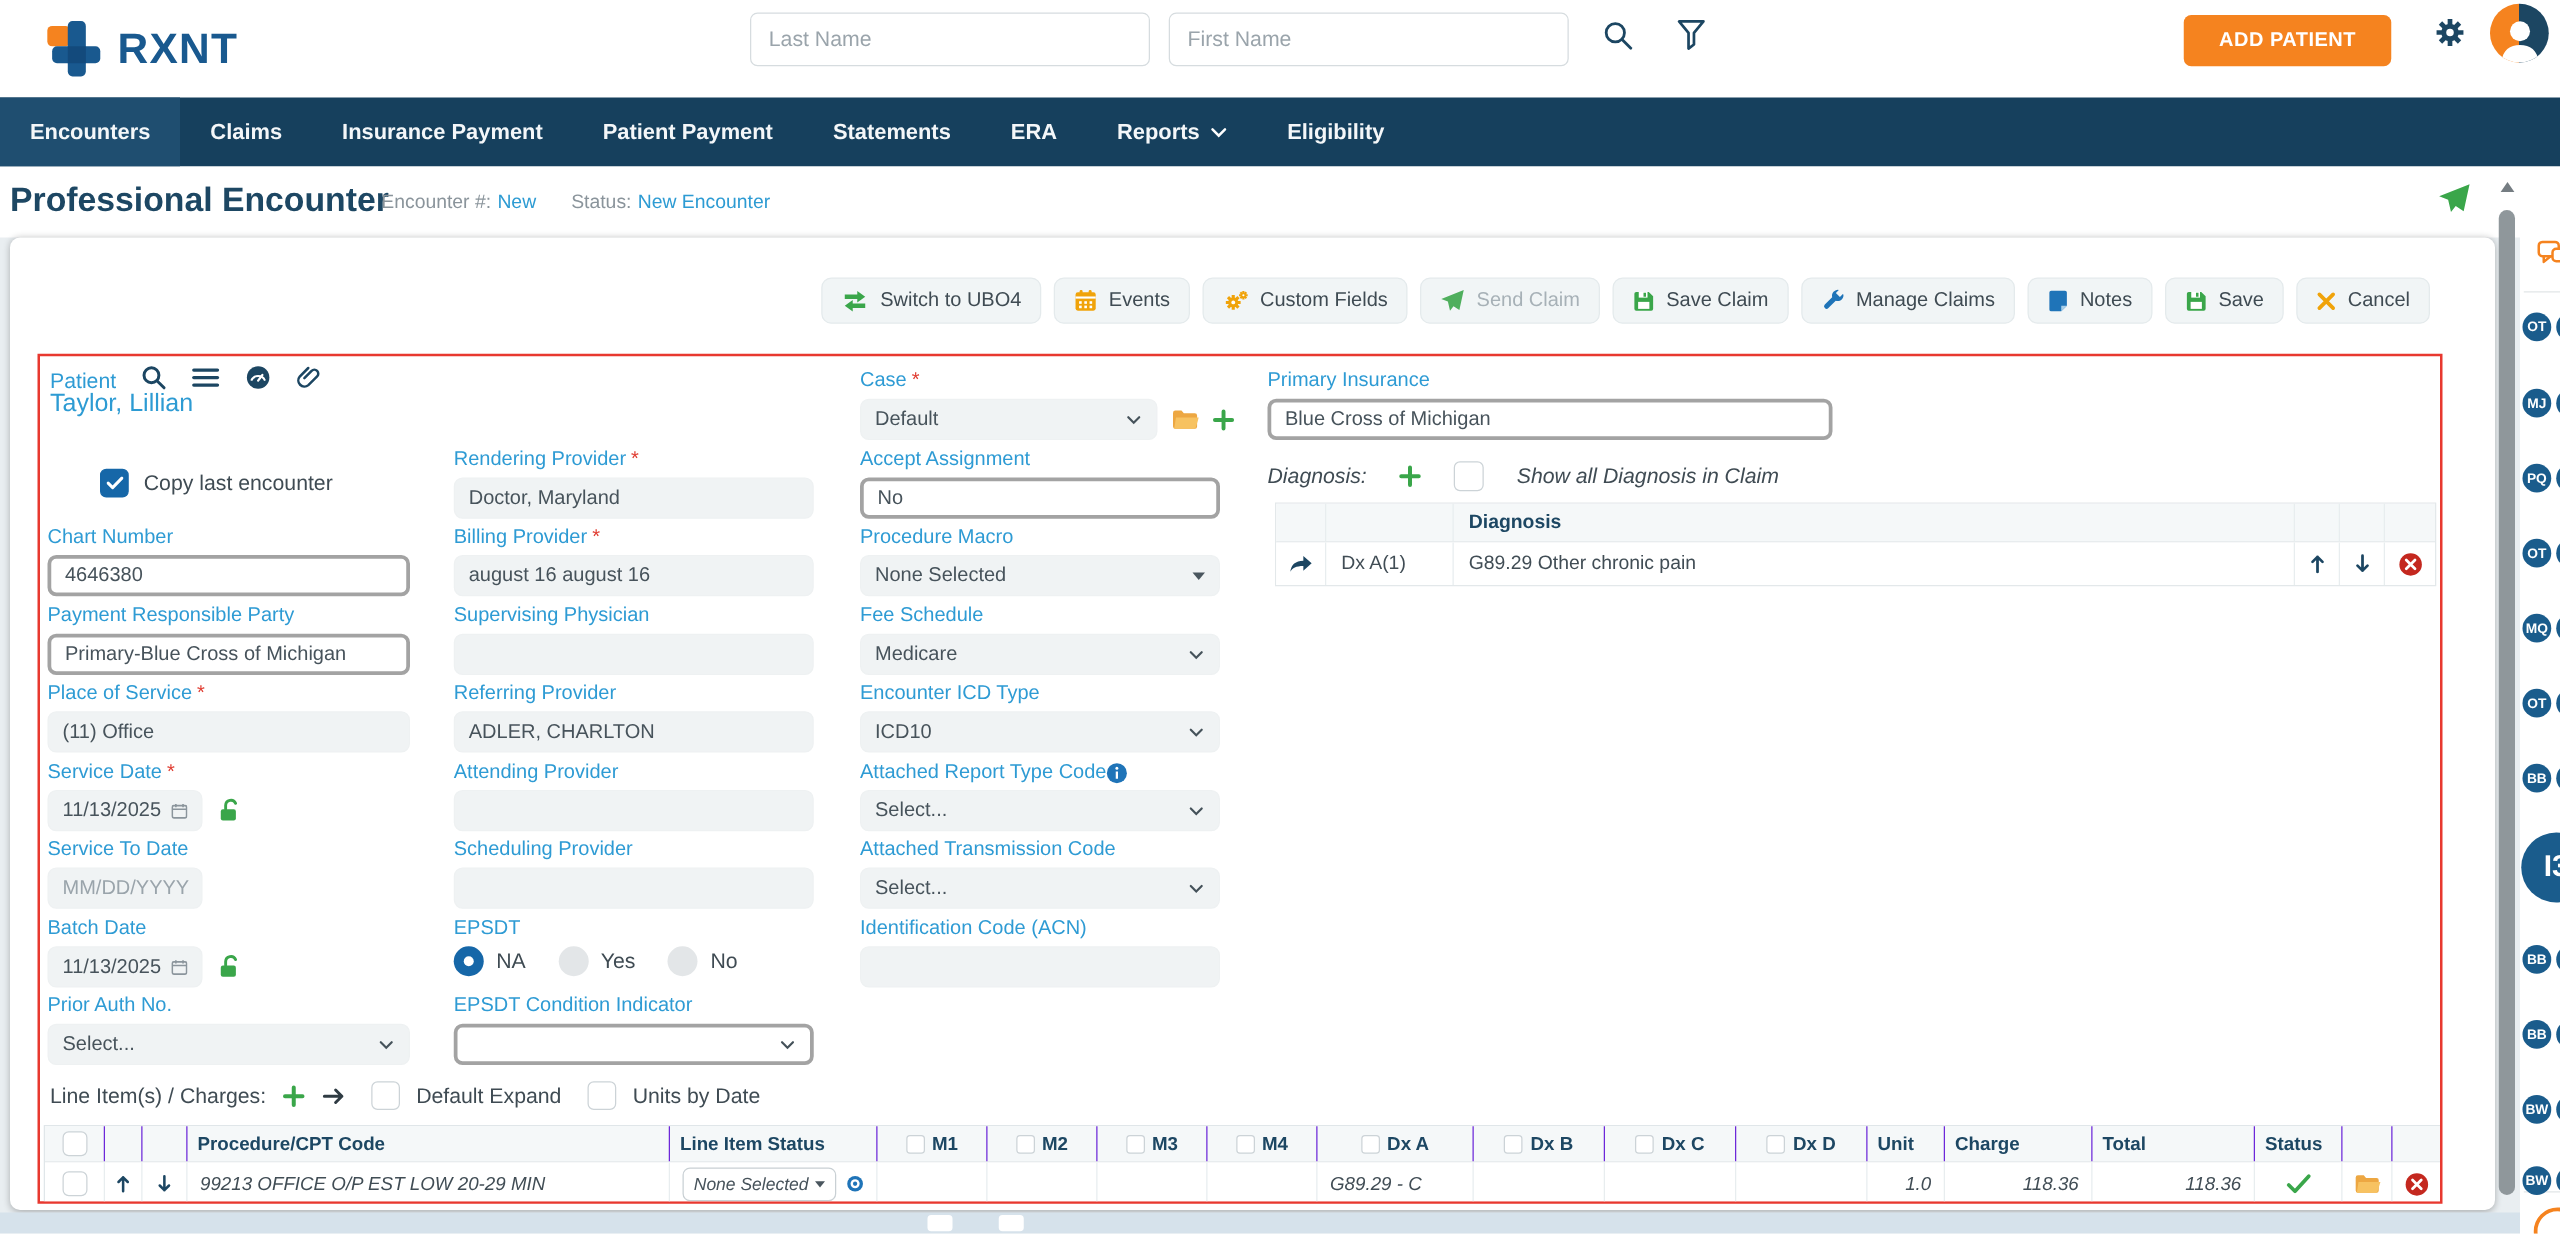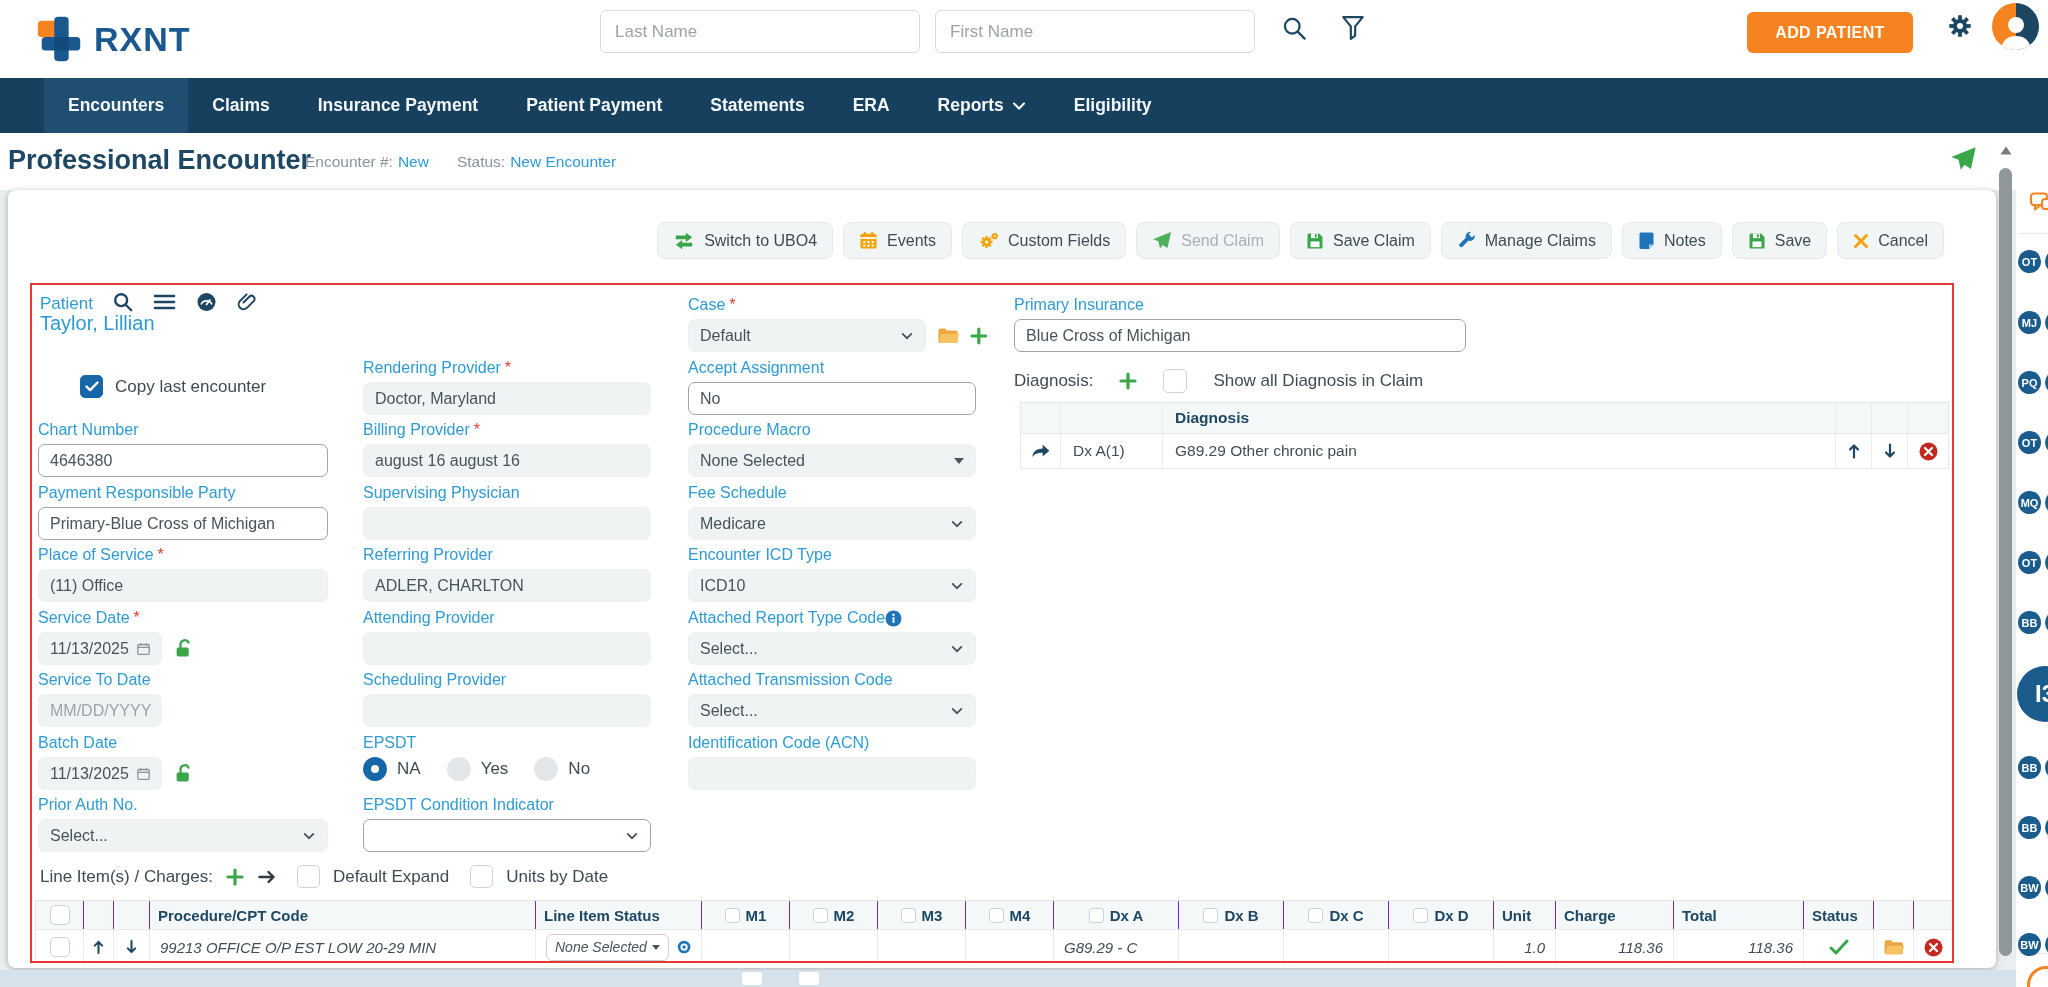--- a/index.html
+++ b/index.html
@@ -16,21 +16,21 @@
   .tb-input::placeholder { color:#9aa4ab; }
   .icon-btn { position:absolute; background:none; border:none; cursor:pointer; }
   .add-patient { position:absolute; left:1747px; top:12px; width:166px; height:41px; background:#f5831f; color:#fff;
                  border:none; border-radius:6px; font-family:"Liberation Sans",sans-serif; font-size:16px; font-weight:bold; letter-spacing:.4px; cursor:pointer; }
   .avatar { position:absolute; left:1992px; top:3px; width:47px; height:47px; border-radius:50%;
             background:linear-gradient(90deg,#f5831f 50%, #1c4662 50%); display:flex; align-items:flex-end; justify-content:center; overflow:hidden; }
 
   
   .mainnav { position:absolute; left:0; top:78px; width:2048px; height:55px; background:#16405d; display:flex; align-items:stretch; z-index:5; }
   .nav-item { display:flex; align-items:center; gap:8px; padding:0 24px; color:#f4f7f9; font-size:17.5px; font-weight:600; cursor:pointer; }
-  .nav-item.active { background:#1f4e70;margin-left:44px; }
+  .nav-item.active { background:#1f4e70; }
 
   
   .pagebar { position:absolute; left:0; top:133px; width:2048px; height:57px; background:#fff; }
   .page-title { position:absolute; left:8px; top:12px; font-size:27px; font-weight:bold; color:#1d4763; }
   .page-meta { position:absolute; left:305px; top:20px; font-size:15.5px; color:#8a949b; display:flex; gap:6px; }
   .page-meta .blue { color:#2d9bd3; }
   .page-meta .grp { display:flex; gap:5px; margin-right:22px; }
 
   
   .content-bg { position:absolute; left:0; top:190px; width:2016px; height:797px; background:#e9eef1; }
@@ -42,21 +42,21 @@
   .tbtn { display:flex; align-items:center; gap:9px; height:37px; padding:0 15px; background:#f1f5f6; border:1px solid #e4eaec;
           border-radius:8px; font-family:"Liberation Sans",sans-serif; font-size:16px; color:#3f4b53; cursor:pointer; white-space:nowrap; }
   .tbtn.disabled { color:#a7b1b7; cursor:default; }
 
   
   .fa { position:absolute; left:30px; top:283px; width:1924px; height:680px; border:2px solid #e8382f; overflow:hidden; background:#fff; }
   .lbl { color:#2e9bd4; font-size:16px; margin-bottom:5px; white-space:nowrap; }
   .req { color:#e03c31; margin-left:4px; font-size:16px; }
   .field { position:absolute; }
   .ctrl { height:33px; border-radius:7px; font-size:16px; color:#47535b; display:flex; align-items:center; padding:0 11px; gap:8px; }
-  .ctrl.white { background:#fff; border:1px solid #a3a3a3; }
+  .ctrl.white { background:#fff; border:3px solid #a3a3a3; }
   .ctrl.grey  { background:#f0f3f4; border:1px solid #eef1f2; }
   .ctrl .spacer { flex:1; }
   .ph { color:#9aa4ab; }
   .tri { width:0; height:0; border-left:5.5px solid transparent; border-right:5.5px solid transparent; border-top:6.5px solid #4a565e; }
 
   .patient-row { position:absolute; left:8px; top:6px; display:flex; align-items:center; gap:19px; }
   .patient-label { color:#2e9bd4; font-size:17px; }
   .patient-name { position:absolute; left:8px; top:27px; color:#2d9bd3; font-size:20px; }
   .chk-row { display:flex; align-items:center; gap:12px; }
   .cb { width:23px; height:23px; border-radius:5px; border:1px solid #ccd3d7; background:#fff; display:flex; align-items:center; justify-content:center; flex:none; cursor:pointer; }
@@ -566,21 +566,21 @@
     </div>
 
     <div class="field" style="left:982px; top:11px; width:452px">
       <div class="lbl"><span>Primary Insurance</span></div>
       <div class="ctrl white">
           <span>Blue Cross of Michigan</span>
         </div>
     </div>
 
     <div class="field" style="left:982px; top:84px;">
-      <div style="display:flex; align-items:center; gap:26px;">
+      <div style="display:flex; align-items:center; gap:26px;font-style:italic;">
         <span class="dark-label">Diagnosis:</span>
         <svg width="18" height="18" viewBox="0 0 18 18">
             <path d="M9 2v14M2 9h14" stroke="#3aa64a" stroke-width="3.2" stroke-linecap="round"></path>
           </svg>
         <span class="cb" style="width:24px;height:24px;"></span>
         <span class="dark-label">Show all Diagnosis in Claim</span>
       </div>
     </div>
 
     <div class="diag-table">

